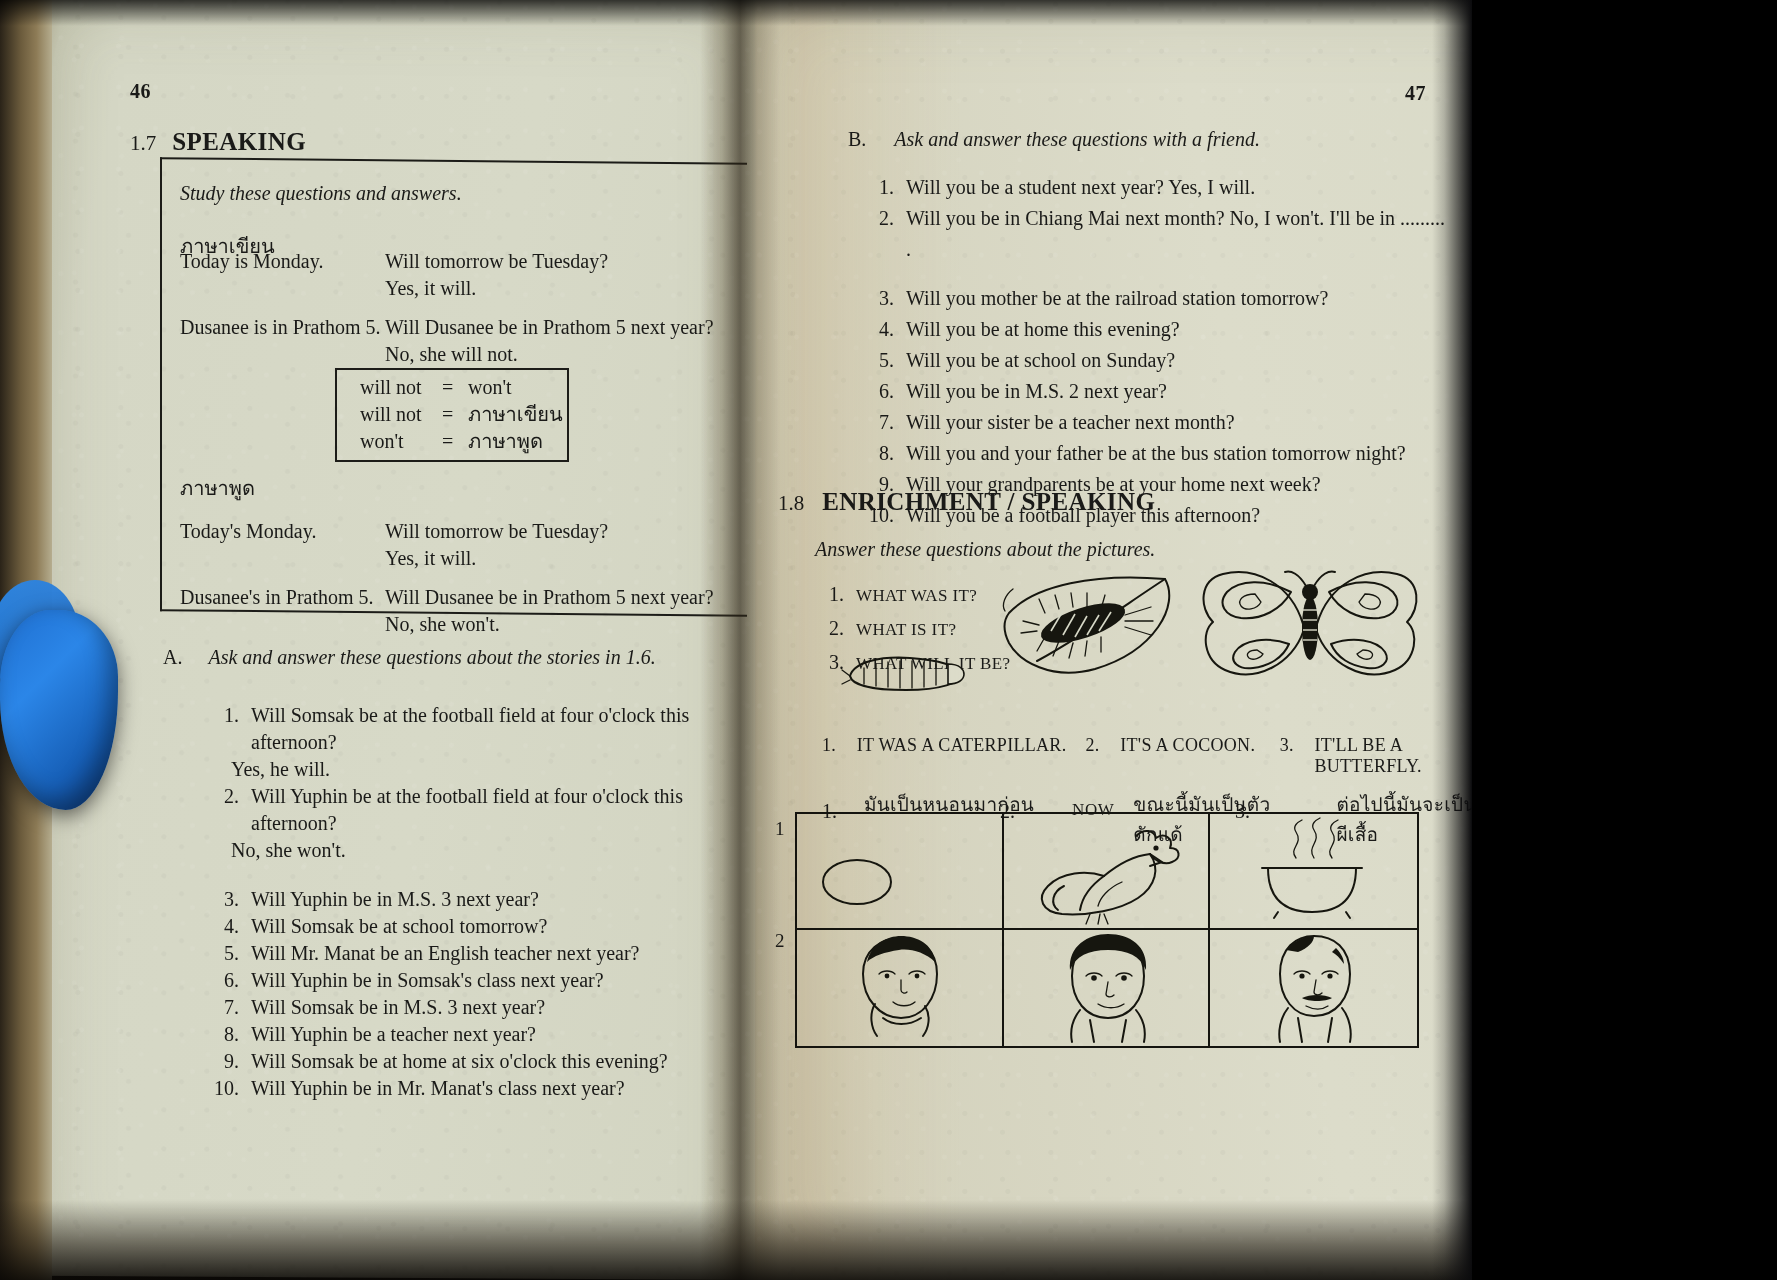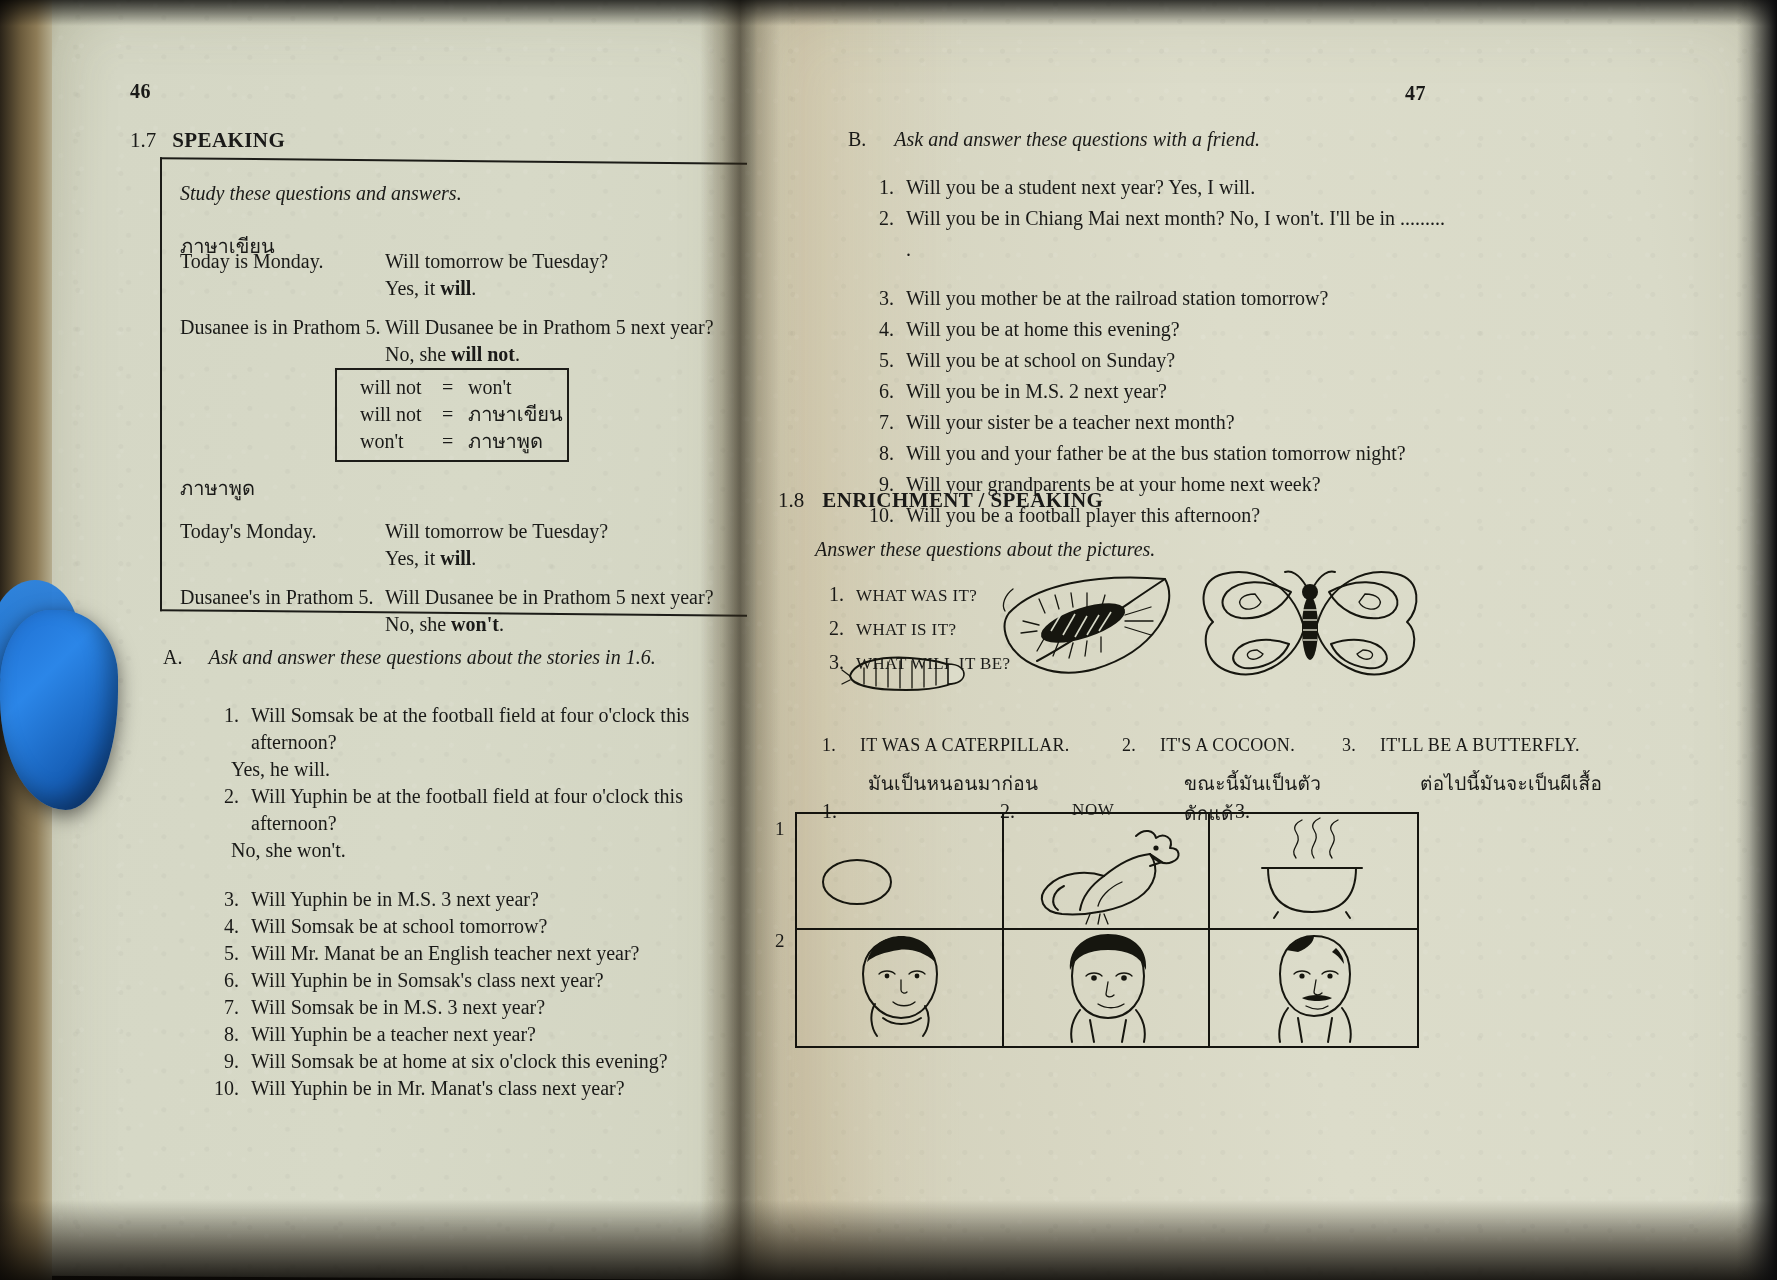--- a/index.html
+++ b/index.html
@@ -1,19 +1,19 @@
 <!DOCTYPE html>
 <html><head>
 <meta charset="utf-8">
 <title>Textbook Spread</title>
 <style>
   html,body{margin:0;padding:0;background:#000;}
   body{width:1777px;height:1280px;overflow:hidden;
        font-family:"Liberation Serif", serif;}
-  #scan{position:relative;width:1777px;height:1280px;
+  #scan{position:relative;width:1472px;height:1280px;
         background:#0ea5e9;overflow:hidden;}
 
   
   .bg-dark{position:absolute;inset:0;
      background:
        radial-gradient(ellipse 120% 70% at 50% 50%, #17171c 0%, #050506 100%);}
 
   
   .page{position:absolute;top:0;
         background:#d3d6c4;}
@@ -56,26 +56,26 @@
      background:linear-gradient(135deg,#1f6fd0 0%,#2b86e8 35%,#1760b8 72%,#0e3f86 100%);
      border-radius:46% 54% 48% 60% / 40% 36% 64% 60%;
      box-shadow:0 6px 20px rgba(0,0,0,.55), inset -8px -10px 22px rgba(0,0,0,.35);}
   .thumb2{position:absolute;left:-10px;top:580px;width:90px;height:120px;
      background:linear-gradient(140deg,#2f8bea,#1a62bb);
      border-radius:50% 50% 40% 50%;opacity:.95;}
 
   
   .pg{position:absolute;color:#1a1a18;}
   .folio{font-size:20px;font-weight:700;letter-spacing:.5px;}
-  .sec-head{font-size:21px;font-weight:700;letter-spacing:.4px;}
+  .sec-head{font-size:25px;font-weight:700;letter-spacing:.4px;}
   .sec-num{font-size:21px;font-weight:400;}
   .ital{font-style:italic;font-size:20px;}
   .body{font-size:20px;line-height:27px;}
   .thai{font-size:20px;}
-  .b{font-weight:700;}
+  .b{font-weight:400;}
 
   
   .study-box{position:absolute;left:160px;top:160px;width:585px;height:450px;
      border:2.2px solid #1c1c18;border-right:none;
      transform:skewY(0.55deg);background:transparent;}
   .inner-box{position:absolute;left:335px;top:368px;width:230px;height:90px;
      border:2px solid #1c1c18;}
 
   .rowline{display:flex;}
   .col-a{width:205px;}

